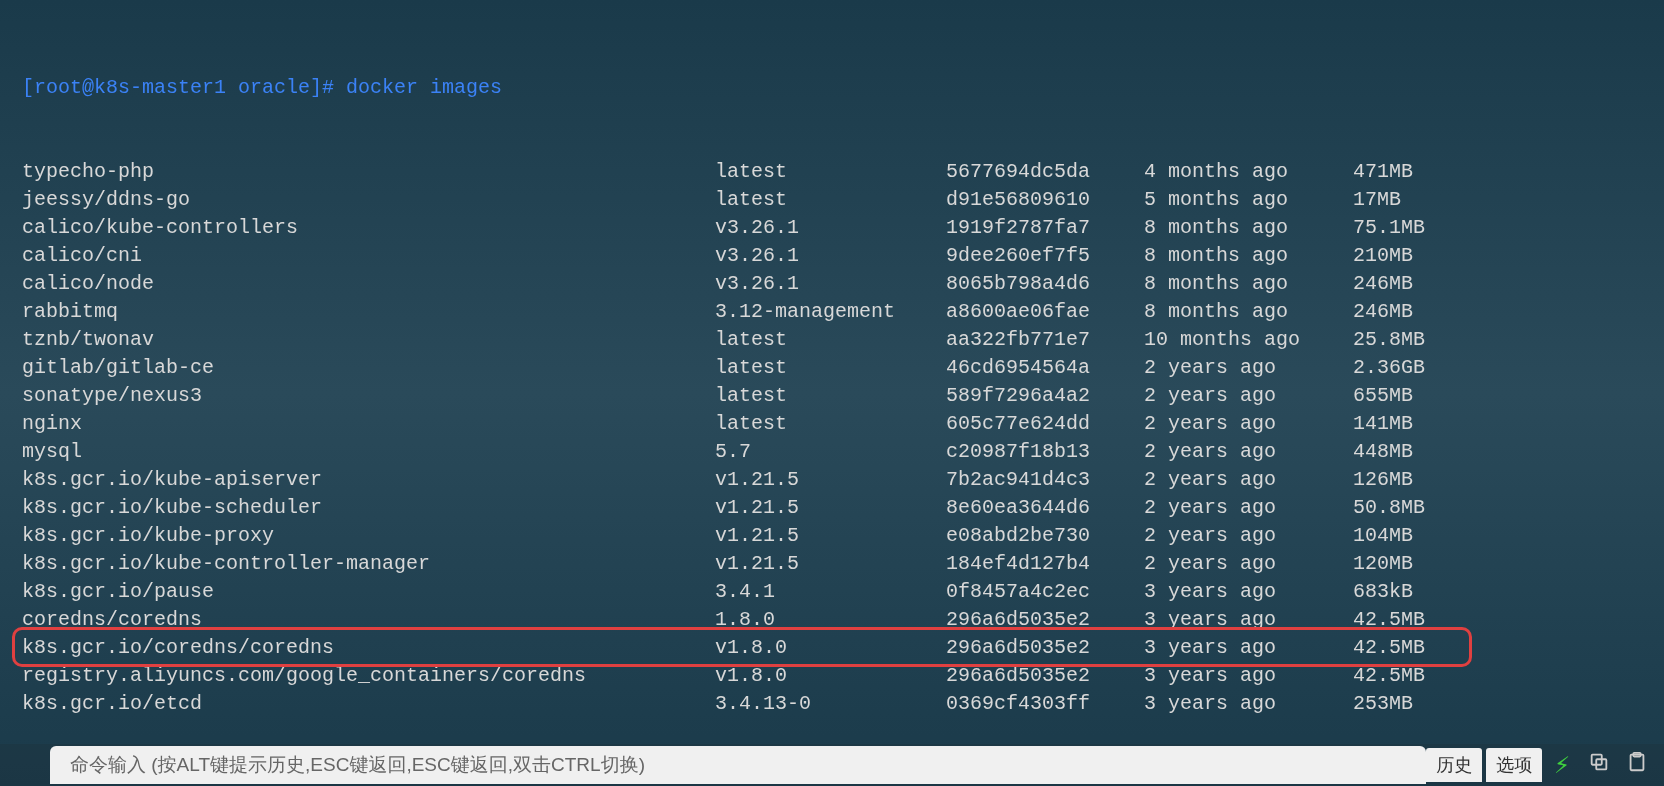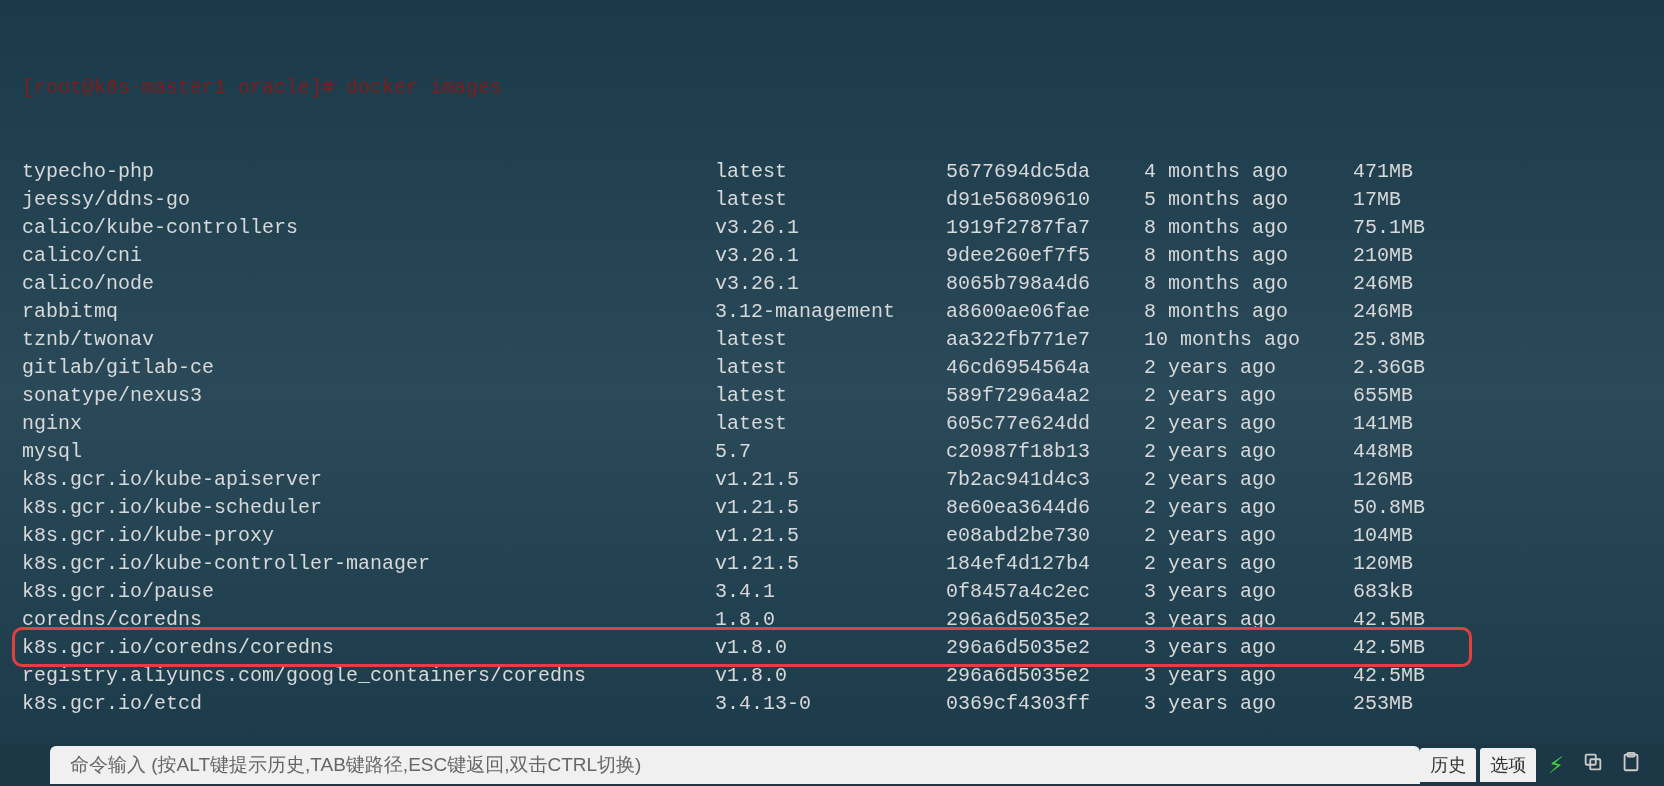--- a/index.html
+++ b/index.html
@@ -16,21 +16,21 @@
       height: 786px;
       overflow: hidden;
       position: relative;
     }
     .terminal-content {
       padding: 18px 22px 0 22px;
       line-height: 1.4;
       white-space: pre;
     }
     .prompt-line {
-      color: #7f1d1d;
+      color: #3b82f6;
     }
     .header-row, .data-row {
       display: flex;
     }
     .col-repo { width: 693px; flex-shrink: 0; }
     .col-tag { width: 231px; flex-shrink: 0; }
     .col-imageid { width: 198px; flex-shrink: 0; }
     .col-created { width: 209px; flex-shrink: 0; }
     .col-size { flex-shrink: 0; }
     .highlight-box {
@@ -63,21 +63,21 @@
       font-family: 'Microsoft YaHei', sans-serif;
       font-size: 19px;
       height: 38px;
       display: flex;
       align-items: center;
     }
     .bottom-buttons {
       display: flex;
       gap: 4px;
       align-items: center;
-      padding-right: 16px;
+      padding-right: 10px;
     }
     .btn {
       background: #f0f0f0;
       color: #333;
       padding: 4px 10px;
       font-family: 'Microsoft YaHei', sans-serif;
       font-size: 18px;
       border-radius: 3px 3px 0 0;
       height: 34px;
       display: flex;
@@ -100,21 +100,21 @@
 <div class="terminal-content">
   <div class="prompt-line">[root@k8s-master1 oracle]# docker images</div>
   <div id="image-rows"><div class="data-row"><span class="col-repo">typecho-php</span><span class="col-tag">latest</span><span class="col-imageid">5677694dc5da</span><span class="col-created">4 months ago</span><span class="col-size">471MB</span></div><div class="data-row"><span class="col-repo">jeessy/ddns-go</span><span class="col-tag">latest</span><span class="col-imageid">d91e56809610</span><span class="col-created">5 months ago</span><span class="col-size">17MB</span></div><div class="data-row"><span class="col-repo">calico/kube-controllers</span><span class="col-tag">v3.26.1</span><span class="col-imageid">1919f2787fa7</span><span class="col-created">8 months ago</span><span class="col-size">75.1MB</span></div><div class="data-row"><span class="col-repo">calico/cni</span><span class="col-tag">v3.26.1</span><span class="col-imageid">9dee260ef7f5</span><span class="col-created">8 months ago</span><span class="col-size">210MB</span></div><div class="data-row"><span class="col-repo">calico/node</span><span class="col-tag">v3.26.1</span><span class="col-imageid">8065b798a4d6</span><span class="col-created">8 months ago</span><span class="col-size">246MB</span></div><div class="data-row"><span class="col-repo">rabbitmq</span><span class="col-tag">3.12-management</span><span class="col-imageid">a8600ae06fae</span><span class="col-created">8 months ago</span><span class="col-size">246MB</span></div><div class="data-row"><span class="col-repo">tznb/twonav</span><span class="col-tag">latest</span><span class="col-imageid">aa322fb771e7</span><span class="col-created">10 months ago</span><span class="col-size">25.8MB</span></div><div class="data-row"><span class="col-repo">gitlab/gitlab-ce</span><span class="col-tag">latest</span><span class="col-imageid">46cd6954564a</span><span class="col-created">2 years ago</span><span class="col-size">2.36GB</span></div><div class="data-row"><span class="col-repo">sonatype/nexus3</span><span class="col-tag">latest</span><span class="col-imageid">589f7296a4a2</span><span class="col-created">2 years ago</span><span class="col-size">655MB</span></div><div class="data-row"><span class="col-repo">nginx</span><span class="col-tag">latest</span><span class="col-imageid">605c77e624dd</span><span class="col-created">2 years ago</span><span class="col-size">141MB</span></div><div class="data-row"><span class="col-repo">mysql</span><span class="col-tag">5.7</span><span class="col-imageid">c20987f18b13</span><span class="col-created">2 years ago</span><span class="col-size">448MB</span></div><div class="data-row"><span class="col-repo">k8s.gcr.io/kube-apiserver</span><span class="col-tag">v1.21.5</span><span class="col-imageid">7b2ac941d4c3</span><span class="col-created">2 years ago</span><span class="col-size">126MB</span></div><div class="data-row"><span class="col-repo">k8s.gcr.io/kube-scheduler</span><span class="col-tag">v1.21.5</span><span class="col-imageid">8e60ea3644d6</span><span class="col-created">2 years ago</span><span class="col-size">50.8MB</span></div><div class="data-row"><span class="col-repo">k8s.gcr.io/kube-proxy</span><span class="col-tag">v1.21.5</span><span class="col-imageid">e08abd2be730</span><span class="col-created">2 years ago</span><span class="col-size">104MB</span></div><div class="data-row"><span class="col-repo">k8s.gcr.io/kube-controller-manager</span><span class="col-tag">v1.21.5</span><span class="col-imageid">184ef4d127b4</span><span class="col-created">2 years ago</span><span class="col-size">120MB</span></div><div class="data-row"><span class="col-repo">k8s.gcr.io/pause</span><span class="col-tag">3.4.1</span><span class="col-imageid">0f8457a4c2ec</span><span class="col-created">3 years ago</span><span class="col-size">683kB</span></div><div class="data-row"><span class="col-repo">coredns/coredns</span><span class="col-tag">1.8.0</span><span class="col-imageid">296a6d5035e2</span><span class="col-created">3 years ago</span><span class="col-size">42.5MB</span></div><div class="data-row"><span class="col-repo">k8s.gcr.io/coredns/coredns</span><span class="col-tag">v1.8.0</span><span class="col-imageid">296a6d5035e2</span><span class="col-created">3 years ago</span><span class="col-size">42.5MB</span></div><div class="data-row"><span class="col-repo">registry.aliyuncs.com/google_containers/coredns</span><span class="col-tag">v1.8.0</span><span class="col-imageid">296a6d5035e2</span><span class="col-created">3 years ago</span><span class="col-size">42.5MB</span></div><div class="data-row"><span class="col-repo">k8s.gcr.io/etcd</span><span class="col-tag">3.4.13-0</span><span class="col-imageid">0369cf4303ff</span><span class="col-created">3 years ago</span><span class="col-size">253MB</span></div></div>
   
 </div>
 
 <div class="highlight-box"></div>
 
 <div class="bottom-bar">
   <div class="input-area">
-    <span>命令输入 (按ALT键提示历史,TAB键路径,ESC键返回,双击CTRL切换)</span>
+    <span>命令输入 (按ALT键提示历史,ESC键返回,ESC键返回,双击CTRL切换)</span>
   </div>
   <div class="bottom-buttons">
     <div class="btn">历史</div>
     <div class="btn">选项</div>
     <div class="icon-lightning">⚡</div>
     <div class="icon-btn">
       <svg width="22" height="22" viewBox="0 0 24 24" fill="none" stroke="#ccc" stroke-width="2">
           <rect x="9" y="9" width="11" height="11" rx="1"></rect>
           <rect x="4" y="4" width="11" height="11" rx="1"></rect>
         </svg>

